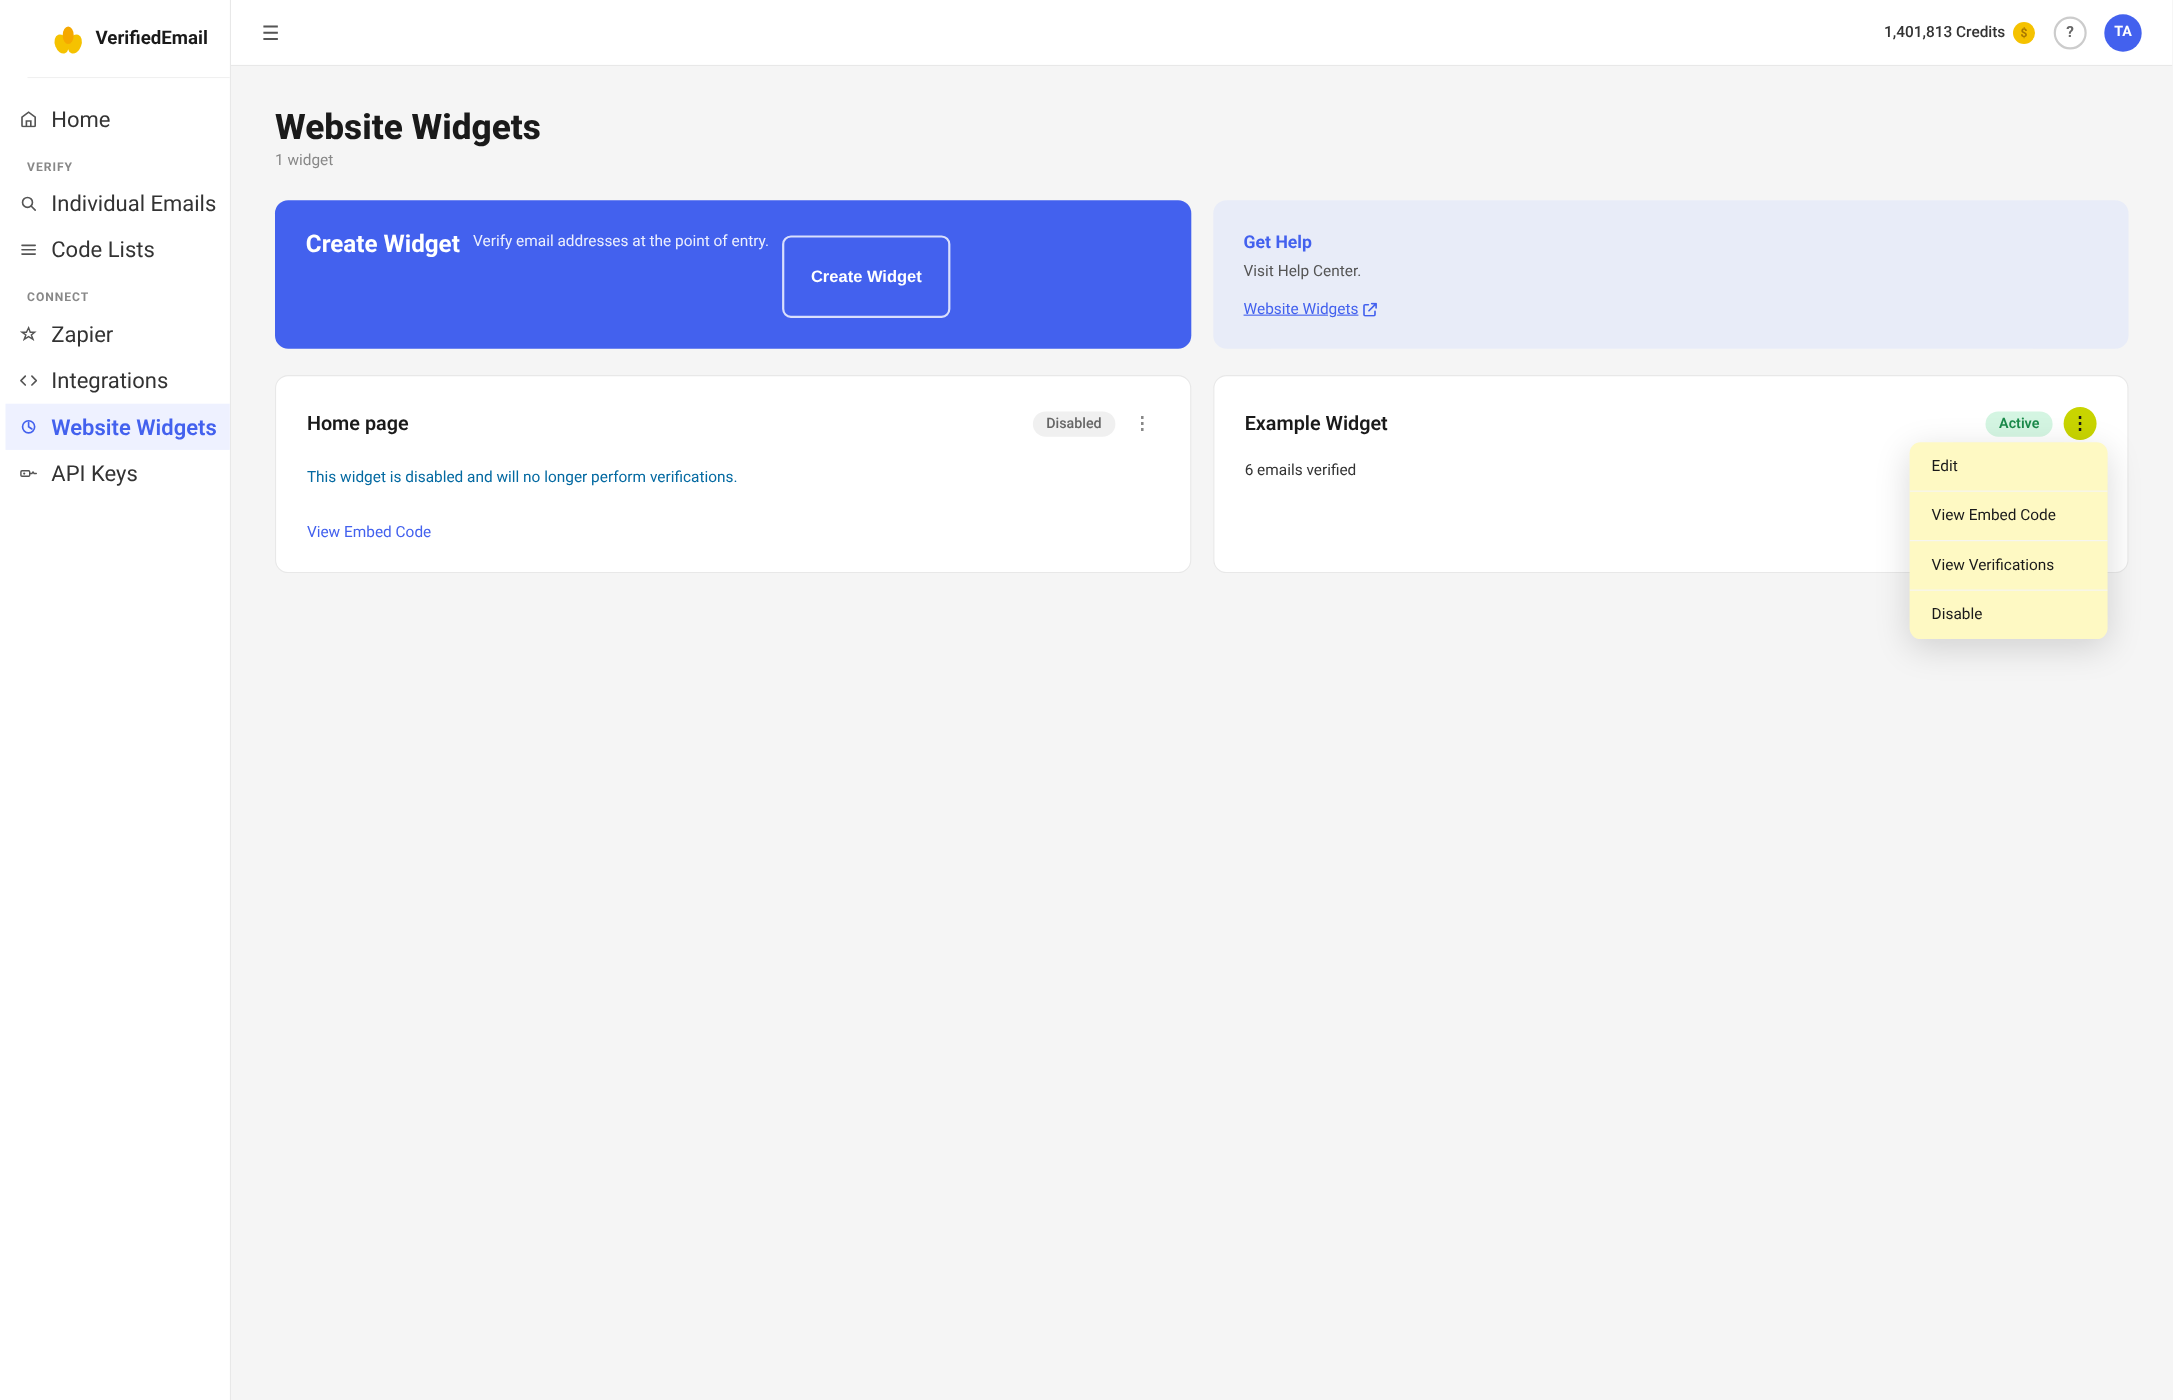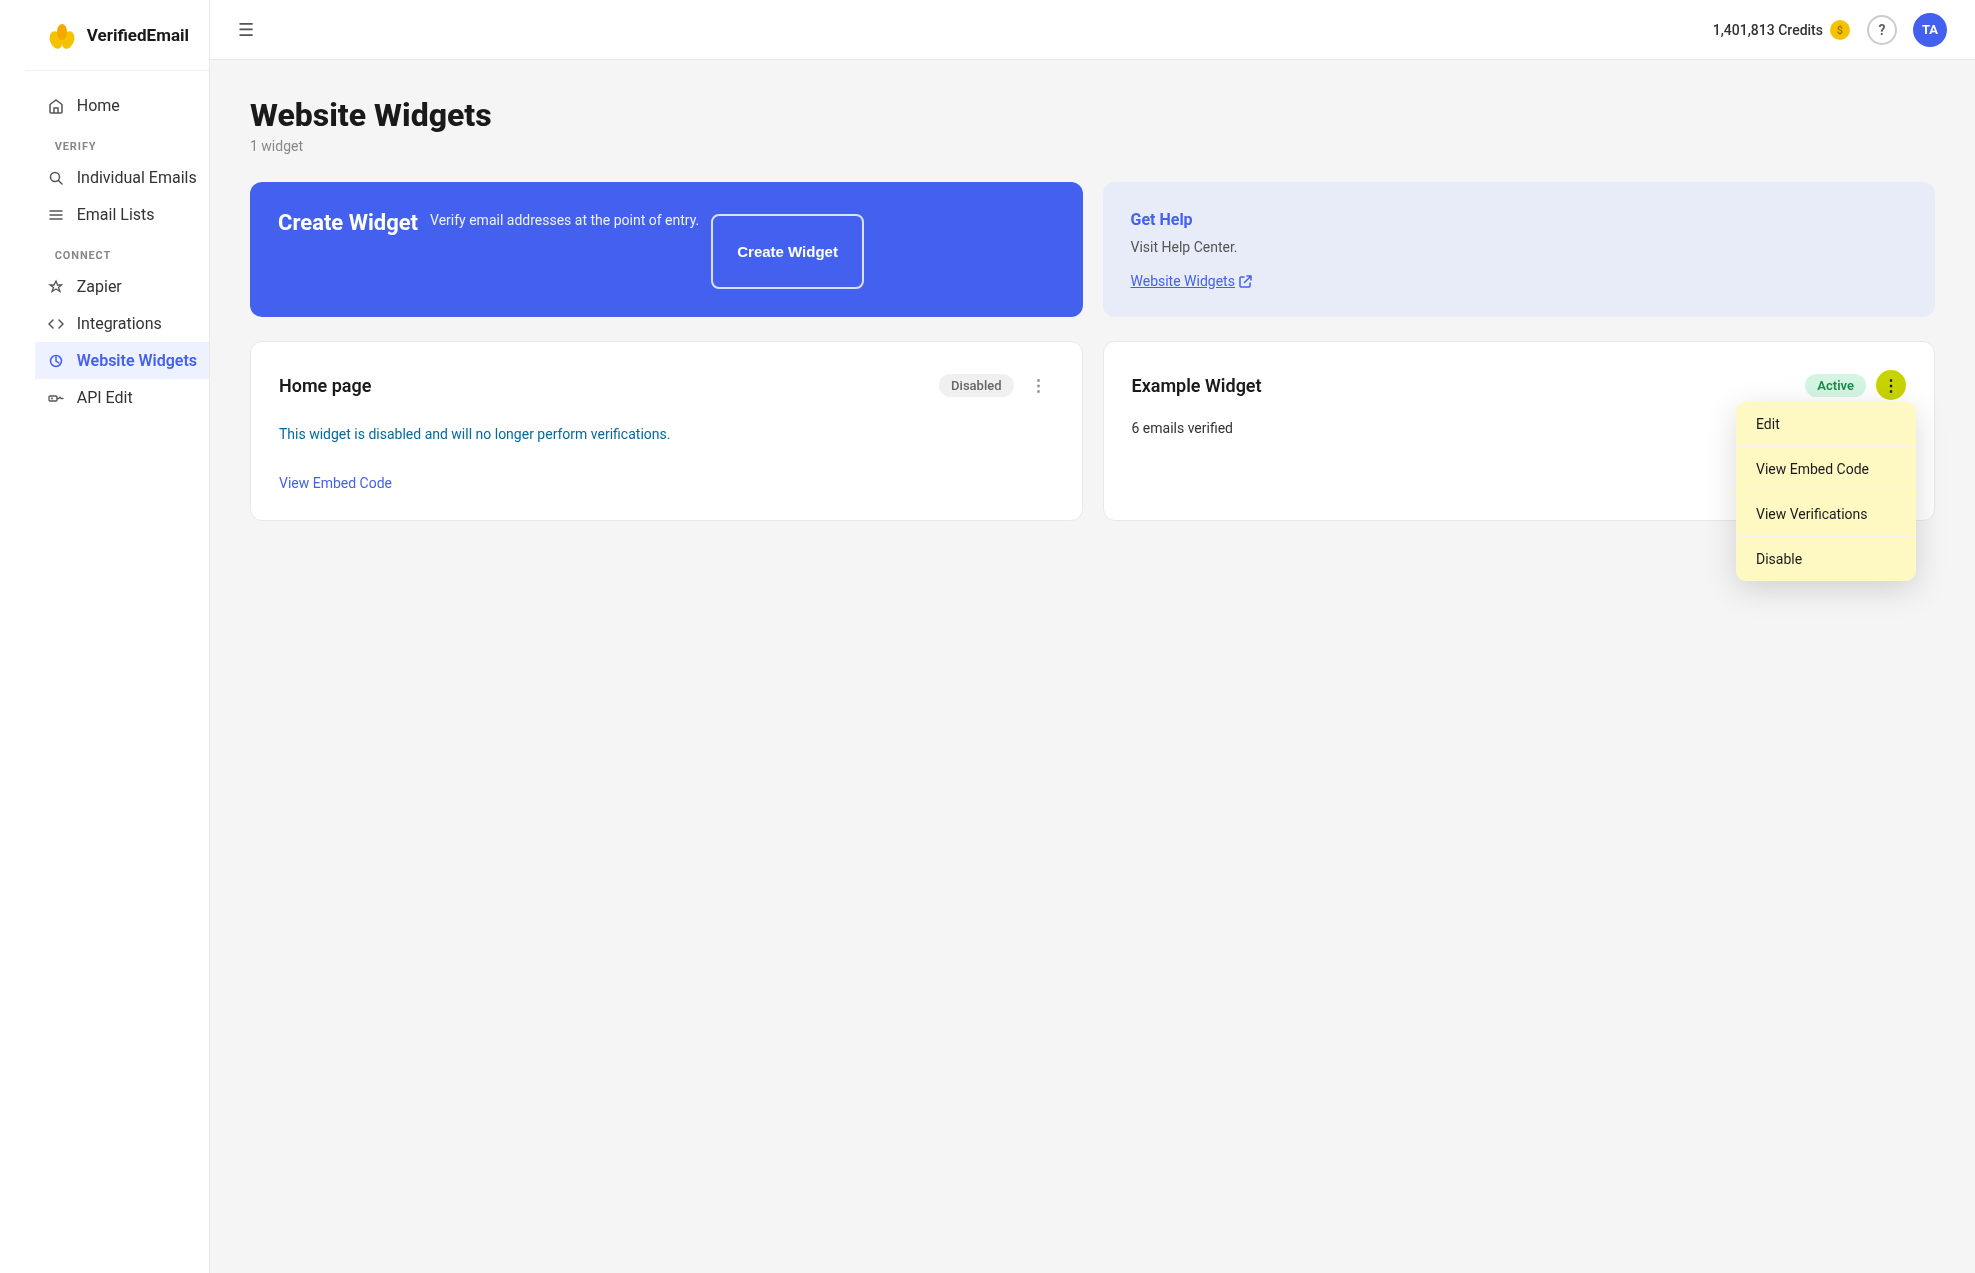--- a/index.html
+++ b/index.html
@@ -37,21 +37,21 @@
     .sidebar-nav {
       padding: 16px 0;
       flex: 1;
     }
     .sidebar-item {
       display: flex;
       align-items: center;
       gap: 12px;
       padding: 9px 12px;
       cursor: pointer;
-      font-size: 16px;
+      font-size: 20px;
       color: #333;
       border-radius: 0;
       transition: background 0.15s;
     }
     .sidebar-item.active {
       background: #eef1ff;
       color: #4361ee;
       font-weight: 600;
     }
     .sidebar-section-label {
@@ -372,21 +372,21 @@
       </span>
       <span>Individual Emails</span>
     </div>
 
     <div class="sidebar-item">
       <span class="sidebar-icon">
         <svg width="16" height="16" viewBox="0 0 16 16" fill="none">
             <path d="M2 4h12M2 8h12M2 12h12" stroke="#555" stroke-width="1.5" stroke-linecap="round"></path>
           </svg>
       </span>
-      <span>Email Lists</span>
+      <span>Code Lists</span>
     </div>
 
     <div class="sidebar-section-label">CONNECT</div>
 
     <div class="sidebar-item">
       <span class="sidebar-icon">
         <svg width="16" height="16" viewBox="0 0 16 16" fill="none">
             <path d="M8 2l1.5 4h4l-3 2.5 1.5 4L8 10l-4 2.5 1.5-4L2 6h4z" stroke="#555" stroke-width="1.3" fill="none"></path>
           </svg>
       </span>
@@ -413,21 +413,21 @@
     </div>
 
     <div class="sidebar-item">
       <span class="sidebar-icon">
         <svg width="16" height="16" viewBox="0 0 16 16" fill="none">
             <rect x="1" y="6" width="8" height="5" rx="1" stroke="#555" stroke-width="1.3"></rect>
             <circle cx="4" cy="8.5" r="1" fill="#555"></circle>
             <path d="M9 8.5h2l1-1.5 1 1.5h2" stroke="#555" stroke-width="1.3" stroke-linecap="round" stroke-linejoin="round"></path>
           </svg>
       </span>
-      <span>API Edit</span>
+      <span>API Keys</span>
     </div>
   </nav>
 </div>
 
 <div class="main">
 
   <div class="topbar">
     <div class="topbar-left">
       <span class="hamburger-icon">☰</span>
     </div>

